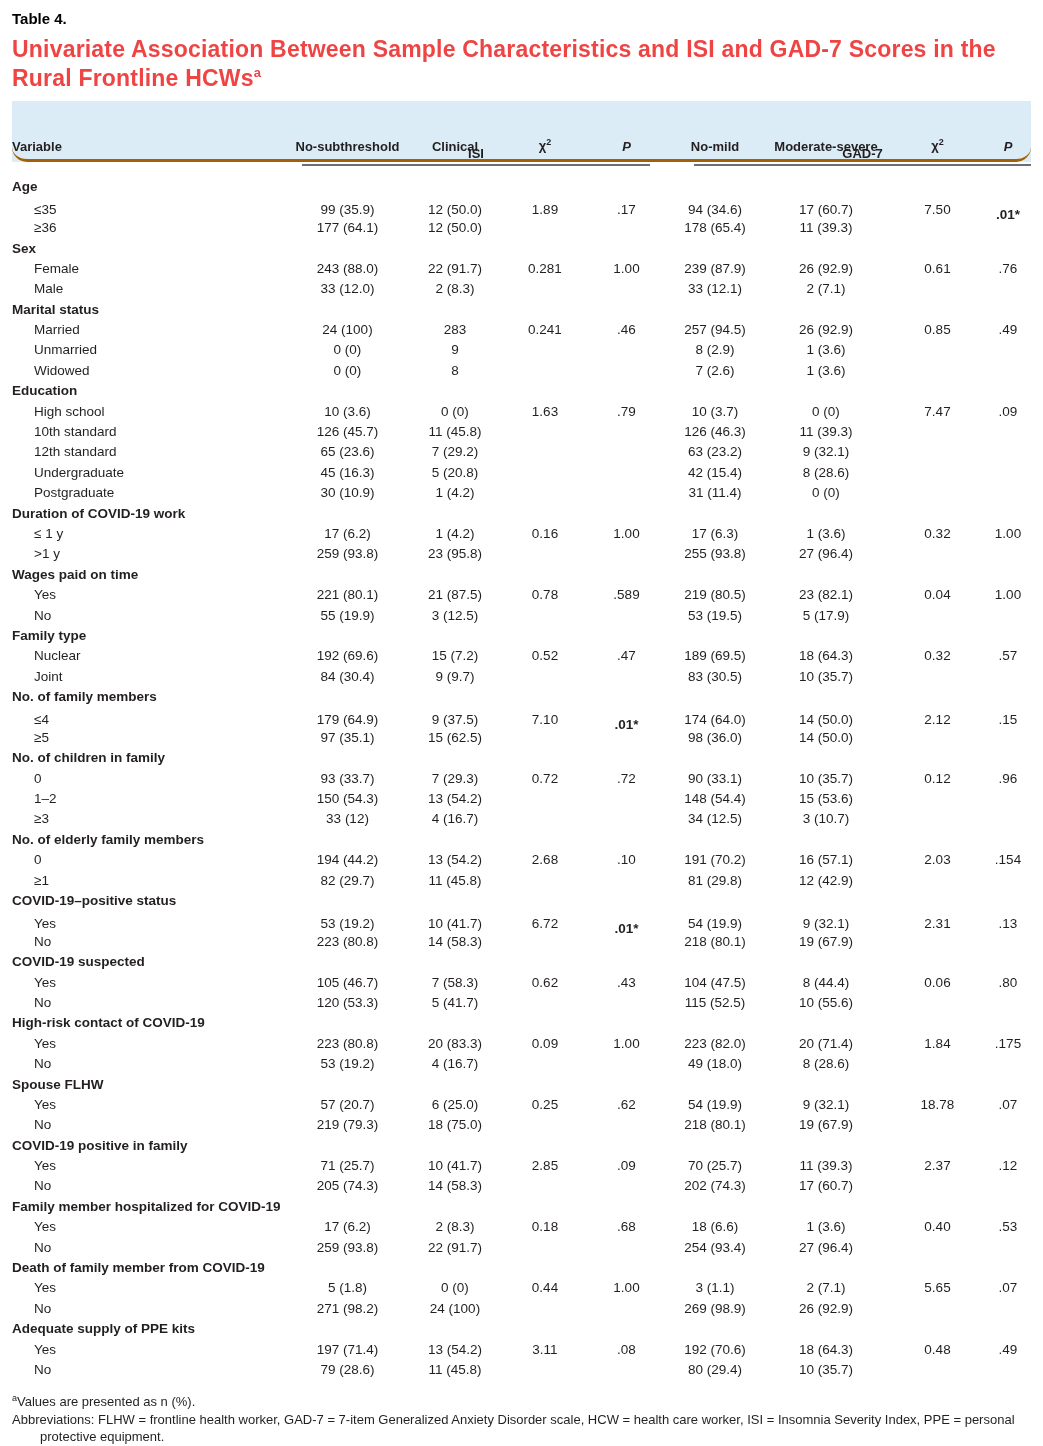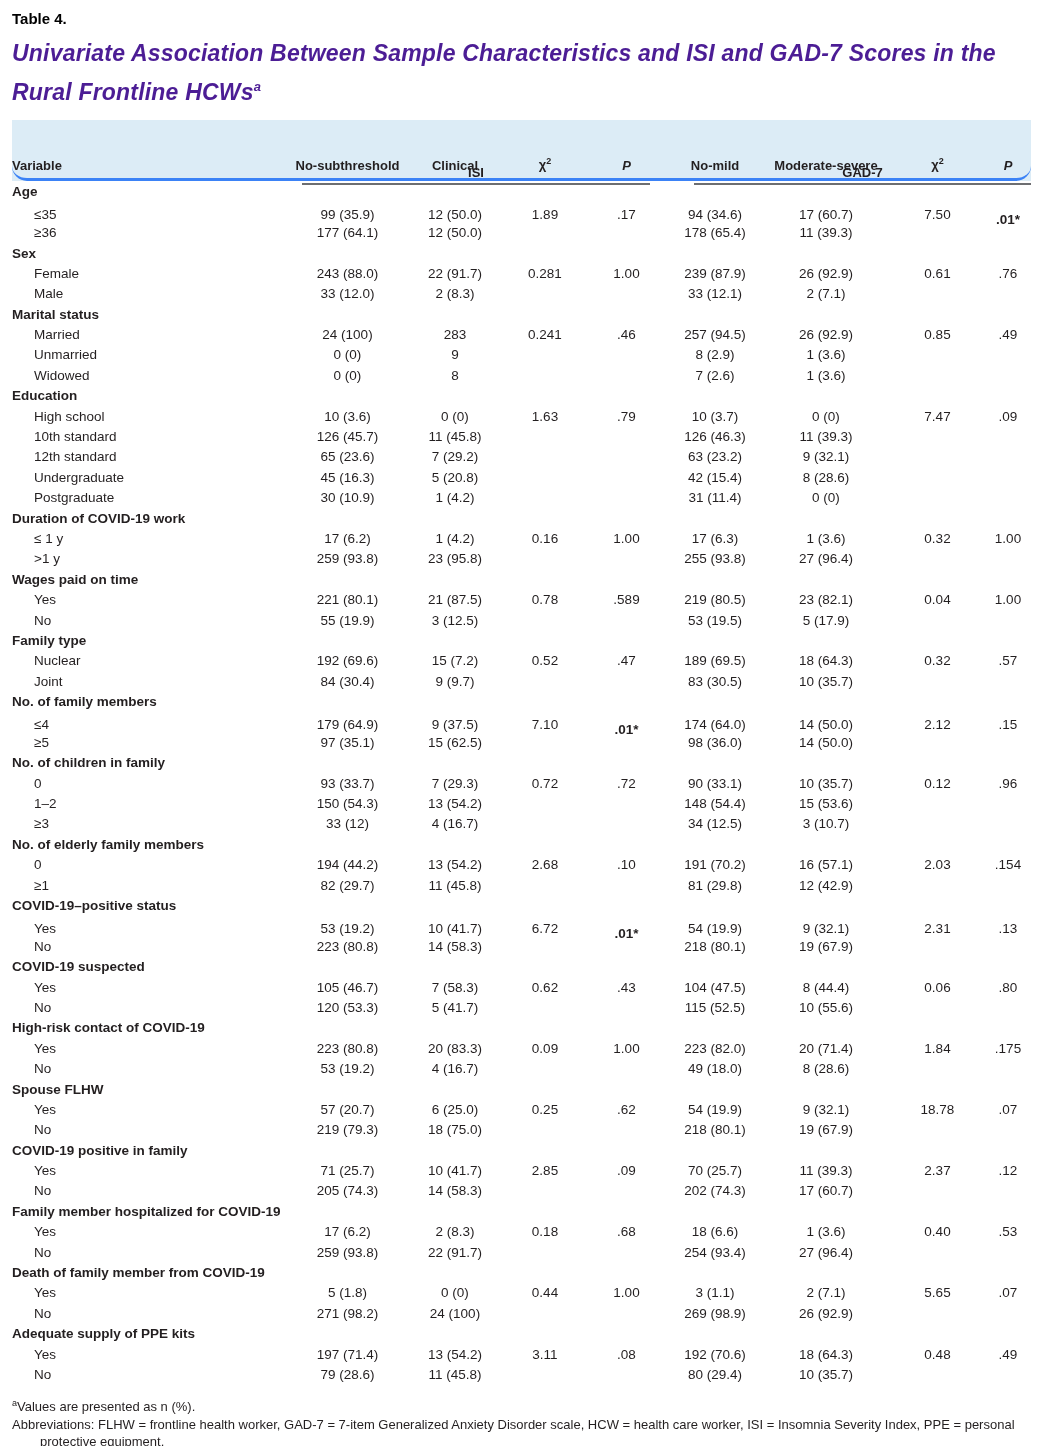--- a/index.html
+++ b/index.html
@@ -5,37 +5,37 @@
   * { box-sizing: border-box; margin: 0; padding: 0; }
   html, body {
     width: 1043px; height: 1446px; overflow: hidden;
     background: #ffffff;
     font-family: "Liberation Sans", "DejaVu Sans", sans-serif;
     color: #231f20;
   }
   .page { padding: 8px 12px 0 12px; }
 
   .tlabel { color: #000000; font-weight: 700; font-size: 15px; margin: 2px 0 10px 0; }
-  .ttitle { color: #4c1d95; font-weight: 700; font-size: 23px; line-height: 33px; margin: 0 0 11px 0; letter-spacing: 0.2px; font-style: italic; }
+  .ttitle { color: #ef4444; font-weight: 700; font-size: 23px; line-height: 24px; margin: 0 0 11px 0; letter-spacing: 0.2px; }
   .ttitle sup { font-size: 13px; }
 
   .grid { display: grid; grid-template-columns: 278px 115px 100px 80px 83px 94px 128px 95px 46px; }
 
   .thead { background: #dcecf6; padding-top: 5px; }
   .group-row { align-items: end; height: 25px; }
   .group { grid-row: 1; font-weight: 700; font-size: 13px; text-align: center; border-bottom: 2px solid #6d6e71; padding-bottom: 3px; margin-top: 40px; }
   .g-isi { grid-column: 2 / 6; margin: 0 18px 0 12px; }
   .g-gad { grid-column: 6 / 10; margin-left: 26px; }
-  .head-row { align-items: end; height: 31px; padding-bottom: 5px; border-bottom: 3px solid #3b82f6; border-radius: 15px; }
+  .head-row { align-items: end; height: 31px; padding-bottom: 5px; border-bottom: 3px solid #a16207; border-radius: 15px; }
   .hcell { font-weight: 700; font-size: 13px; text-align: center; white-space: nowrap; }
   .hcell.v { text-align: left; }
   .hcell sup { font-size: 9px; }
   .it { font-style: italic; }
 
-  .tbody { padding-top: 1px; }
+  .tbody { padding-top: 15px; }
   .row { align-items: center; height: 20.4px; font-size: 13.5px; }
   .lab { padding-left: 22px; white-space: nowrap; }
   .row.sec .lab { padding-left: 0; font-weight: 700; }
   .cell { text-align: center; white-space: nowrap; }
   .cell.b { font-weight: 700; margin-top: 10px; }
 
   .fnotes { margin-top: 10px; font-size: 13px; line-height: 17.5px; }
   .fn sup { font-size: 9px; }
   .fn.hang { padding-left: 28px; text-indent: -28px; }
 </style>

